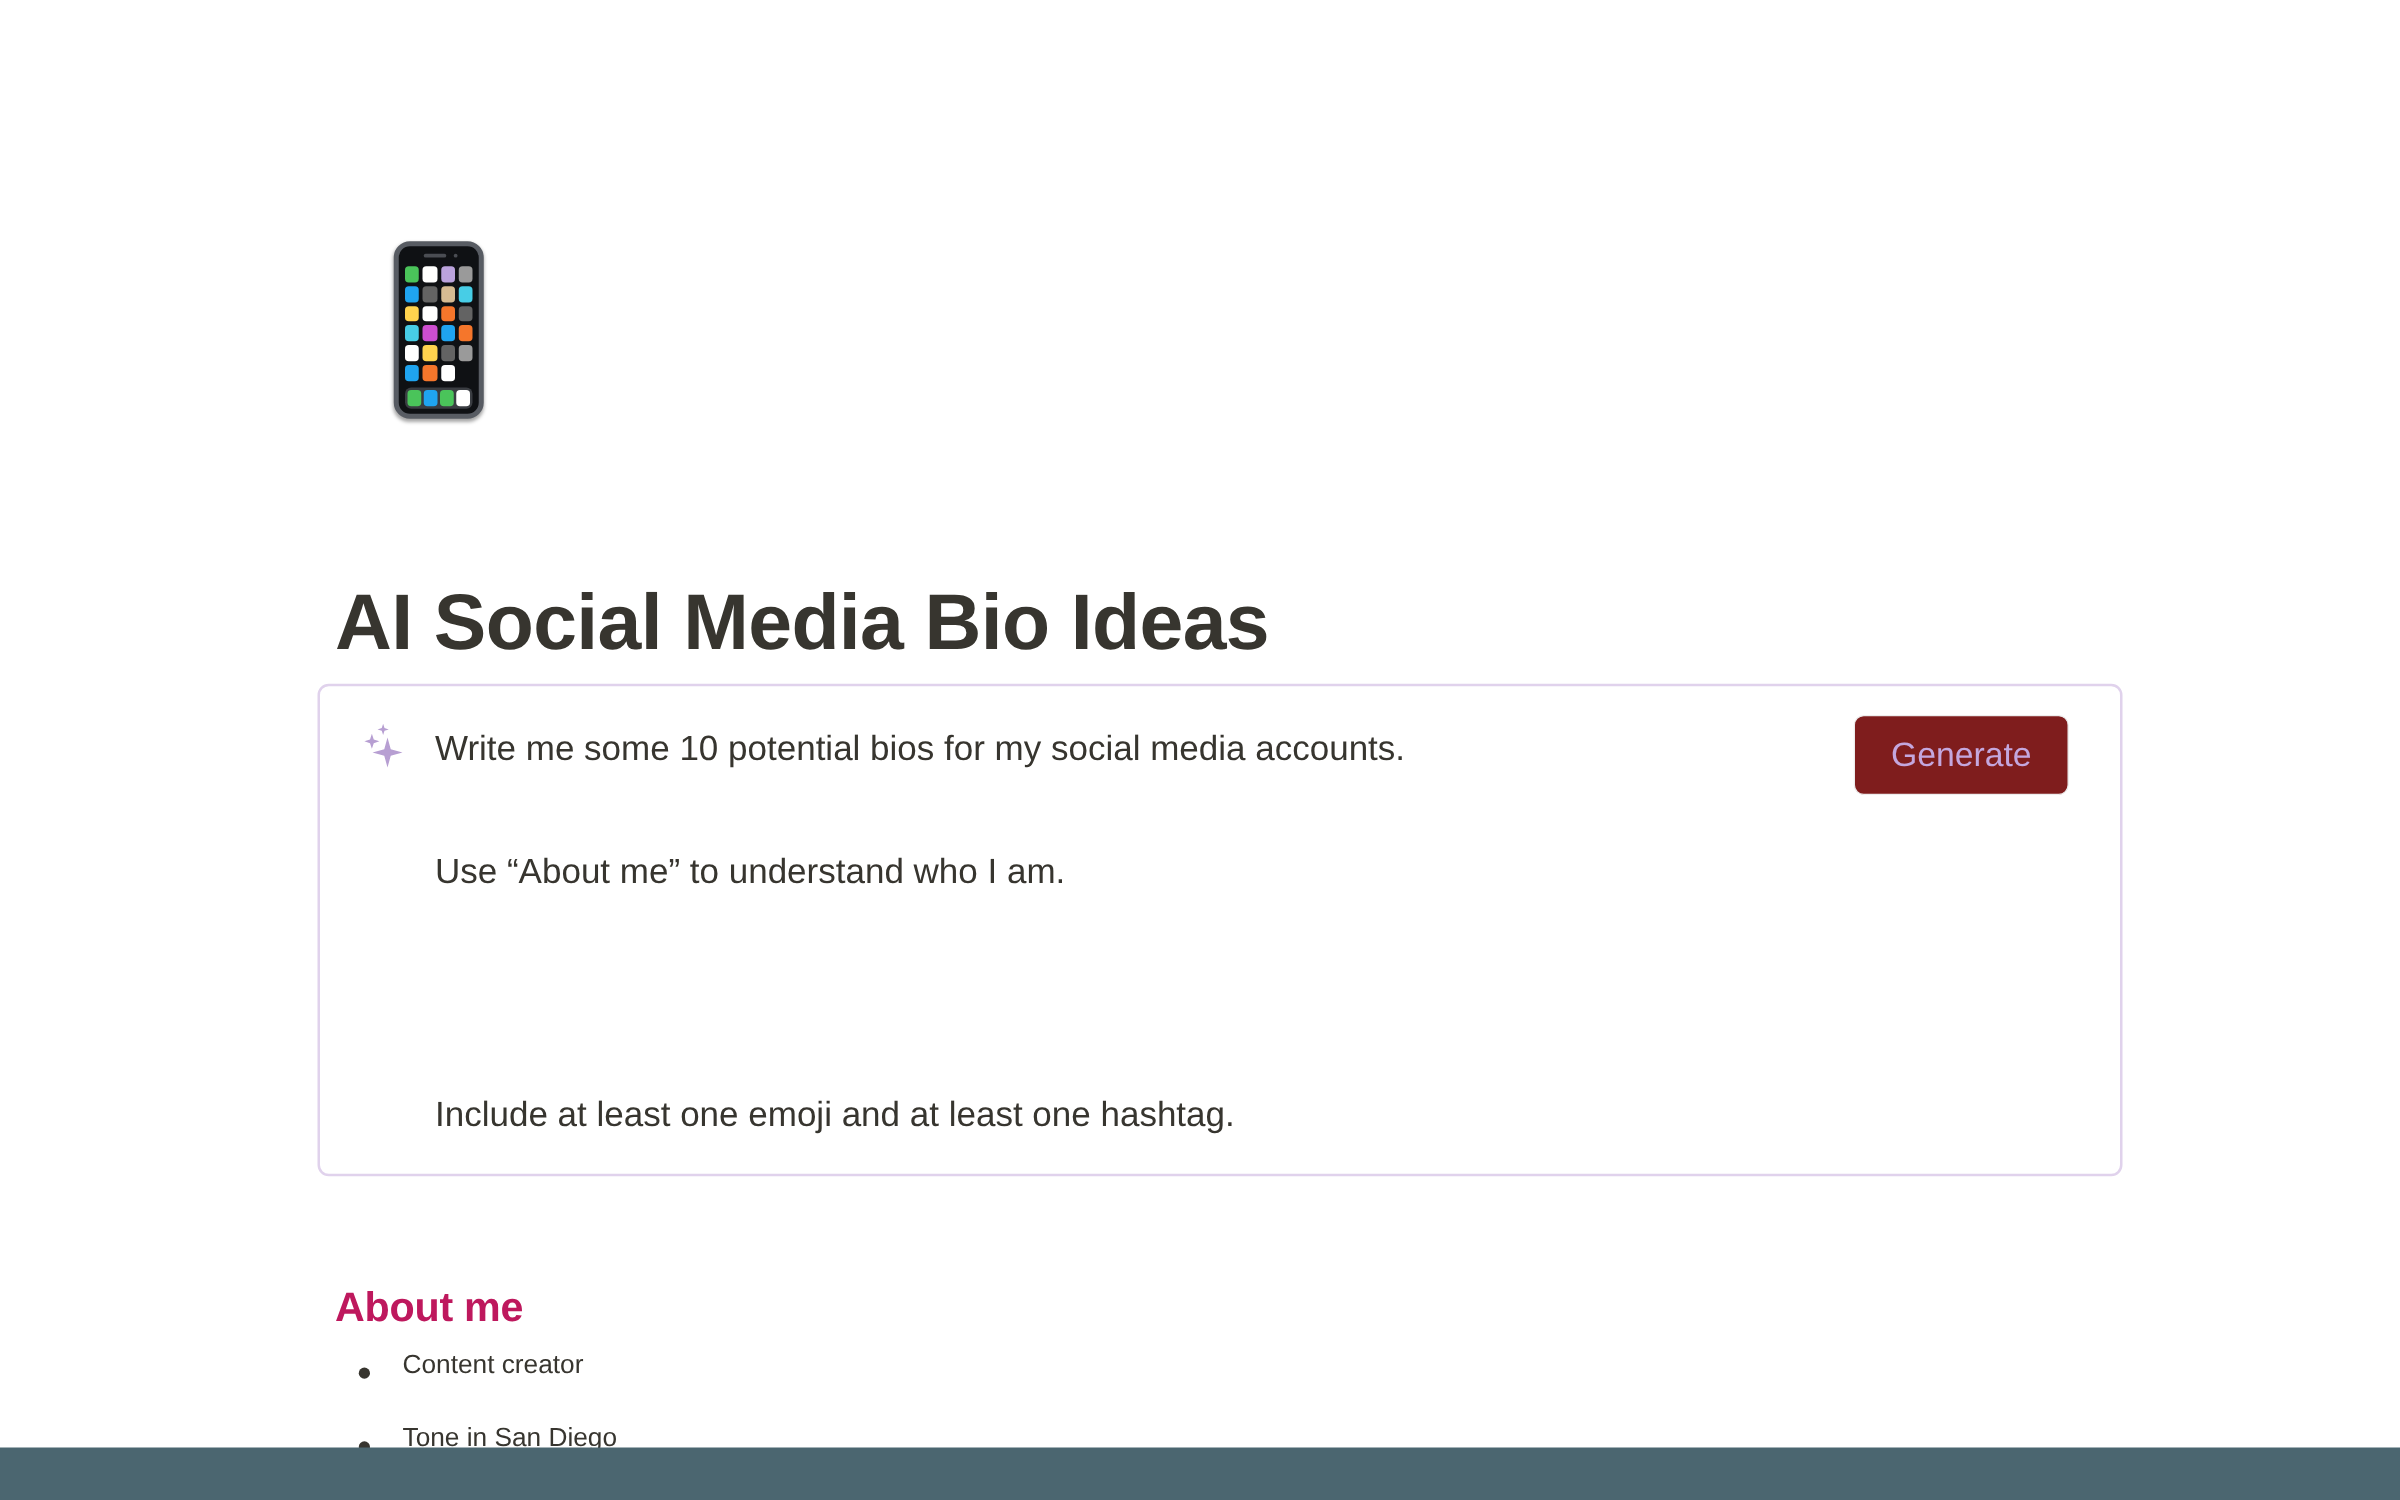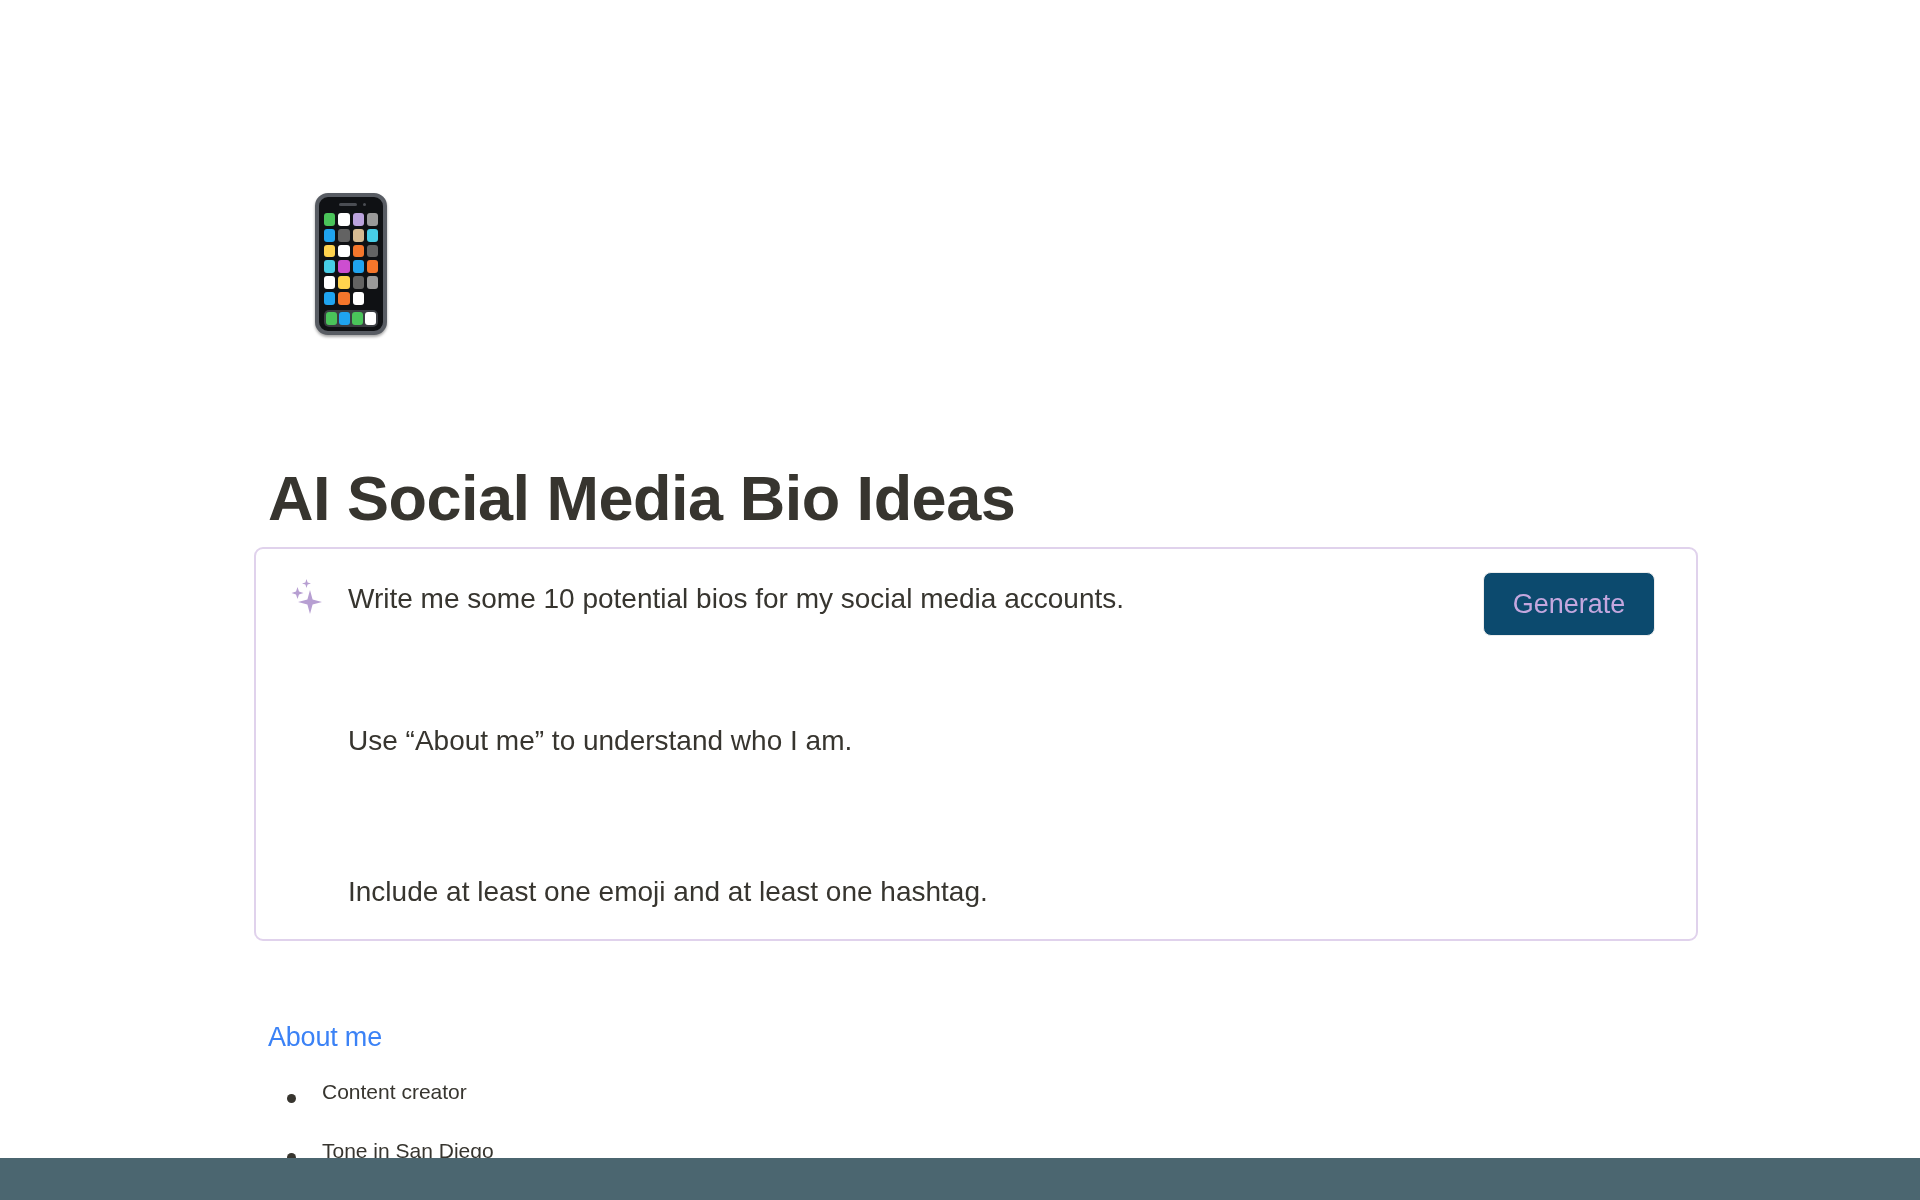--- a/index.html
+++ b/index.html
@@ -138,51 +138,51 @@
 
   .prompt-line {
     position: absolute;
     left: 92px;
     font-size: 28px;
     color: #37352f;
     line-height: 1.45;
     white-space: nowrap;
   }
   .prompt-line-1 { top: 30px; }
-  .prompt-line-2 { top: 128px; margin-top: 44px; }
+  .prompt-line-2 { top: 128px; }
   .prompt-line-3 { top: 225px; }
   .prompt-line-4 { top: 323px; }
 
   .generate-button {
     position: absolute;
     left: 1227px;
     top: 23px;
     width: 172px;
     height: 64px;
     border: 1.5px solid #ededed;
     border-radius: 8px;
-    background: #0c4a6e;
+    background: #7f1d1d;
     color: #c4a7de;
     font-size: 27px;
     font-family: "Liberation Sans", sans-serif;
     cursor: pointer;
     padding: 0;
     display: flex;
     align-items: center;
     justify-content: center;
   }
 
   
   .section-heading {
     position: absolute;
     left: 0px;
     top: 1000px;
-    font-size: 27px;
-    font-weight: normal;
-    color: #3b82f6;
+    font-size: 33px;
+    font-weight: bold;
+    color: #be185d;
     letter-spacing: -0.2px;
     white-space: nowrap;
   }
 
   .bullet-list {
     position: absolute;
     left: 0px;
     top: 1077px;
     margin: 0;
     padding: 0;

